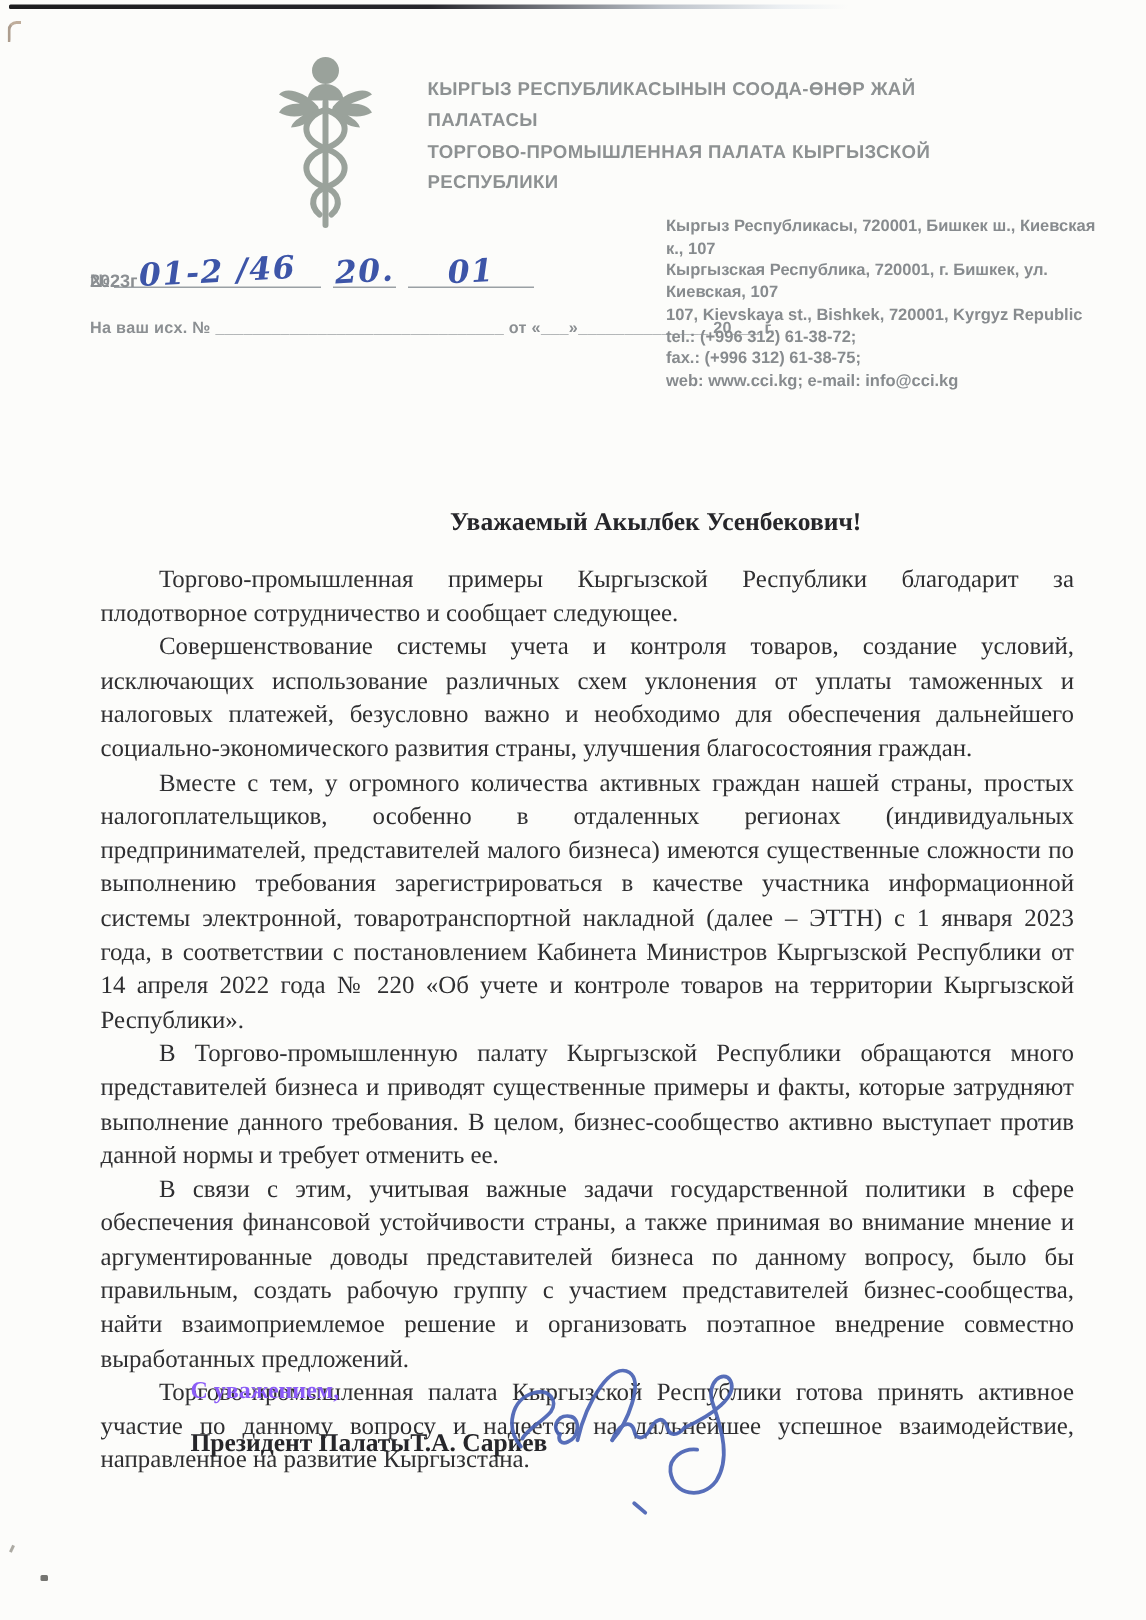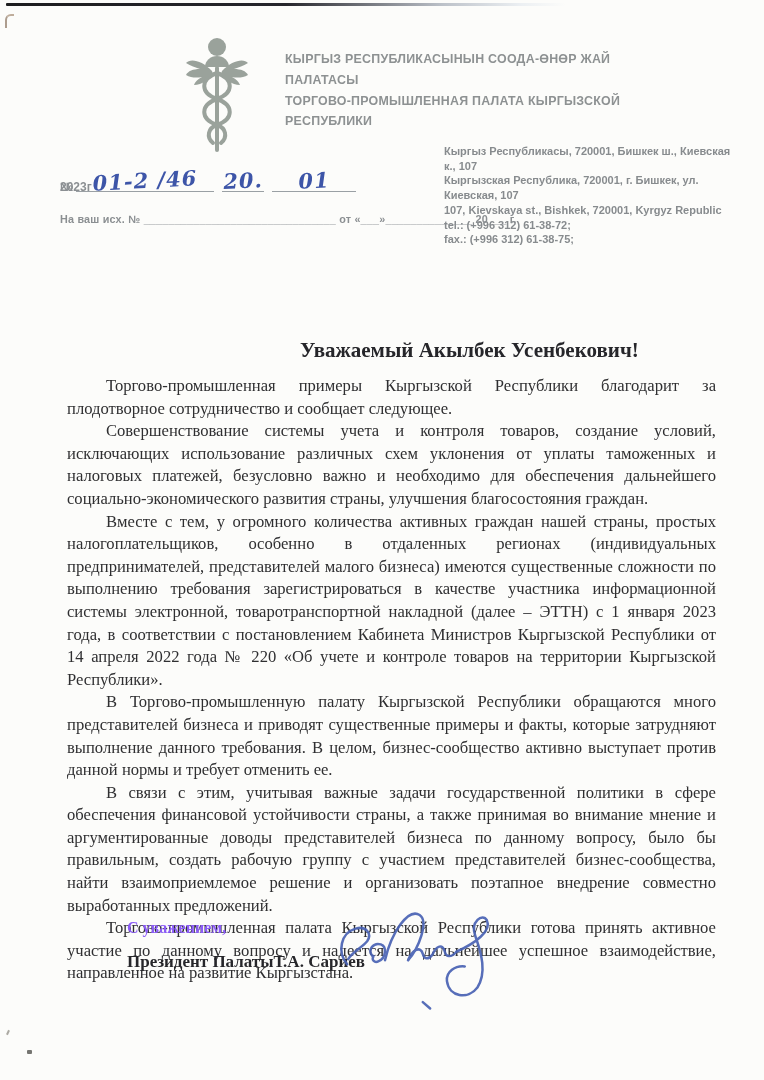--- a/index.html
+++ b/index.html
@@ -57,21 +57,21 @@
     font-family:"Liberation Sans",sans-serif;font-size:10.8px;color:#8b8f92;
     font-weight:600;letter-spacing:.2px;white-space:nowrap;
   }
   
   .addressee{
     position:absolute;right:36px;top:268px;width:480px;text-align:right;
     font-weight:700;font-size:17.2px;line-height:23.4px;color:#26262a;
   }
   .salutation{
     position:absolute;left:300px;top:338px;
-    font-weight:700;font-size:21px;color:#26262a;
+    font-weight:700;font-size:17px;color:#26262a;
   }
   
   .body-text{
     position:absolute;left:67px;top:375px;width:649px;
     font-size:16.6px;line-height:22.6px;color:#2f2f31;text-align:justify;
   }
   .body-text p{margin:0;text-indent:39px;}
   
   .closing{
     position:absolute;left:127px;top:919px;
@@ -114,20 +114,21 @@
     <div>КЫРГЫЗ РЕСПУБЛИКАСЫНЫН СООДА-ӨНӨР ЖАЙ ПАЛАТАСЫ</div>
     <div>ТОРГОВО-ПРОМЫШЛЕННАЯ ПАЛАТА КЫРГЫЗСКОЙ РЕСПУБЛИКИ</div>
   </div>
 
   <div class="contact">
     <div>Кыргыз Республикасы, 720001, Бишкек ш., Киевская к., 107</div>
     <div>Кыргызская Республика, 720001, г. Бишкек, ул. Киевская, 107</div>
     <div>107, Kievskaya st., Bishkek, 720001, Kyrgyz Republic</div>
     <div>tel.: (+996 312) 61-38-72;</div>
     <div>fax.: (+996 312) 61-38-75;</div>
+    <div>web: www.cci.kg; e-mail: info@cci.kg</div>
   </div>
 
   <div class="ref-line">
     <span class="no">№</span>
     <span class="blank b1">
       <span class="hand">01-2 /46</span>
     </span>
     <span class="blank b2">
       <span class="hand">20.</span>
     </span>

